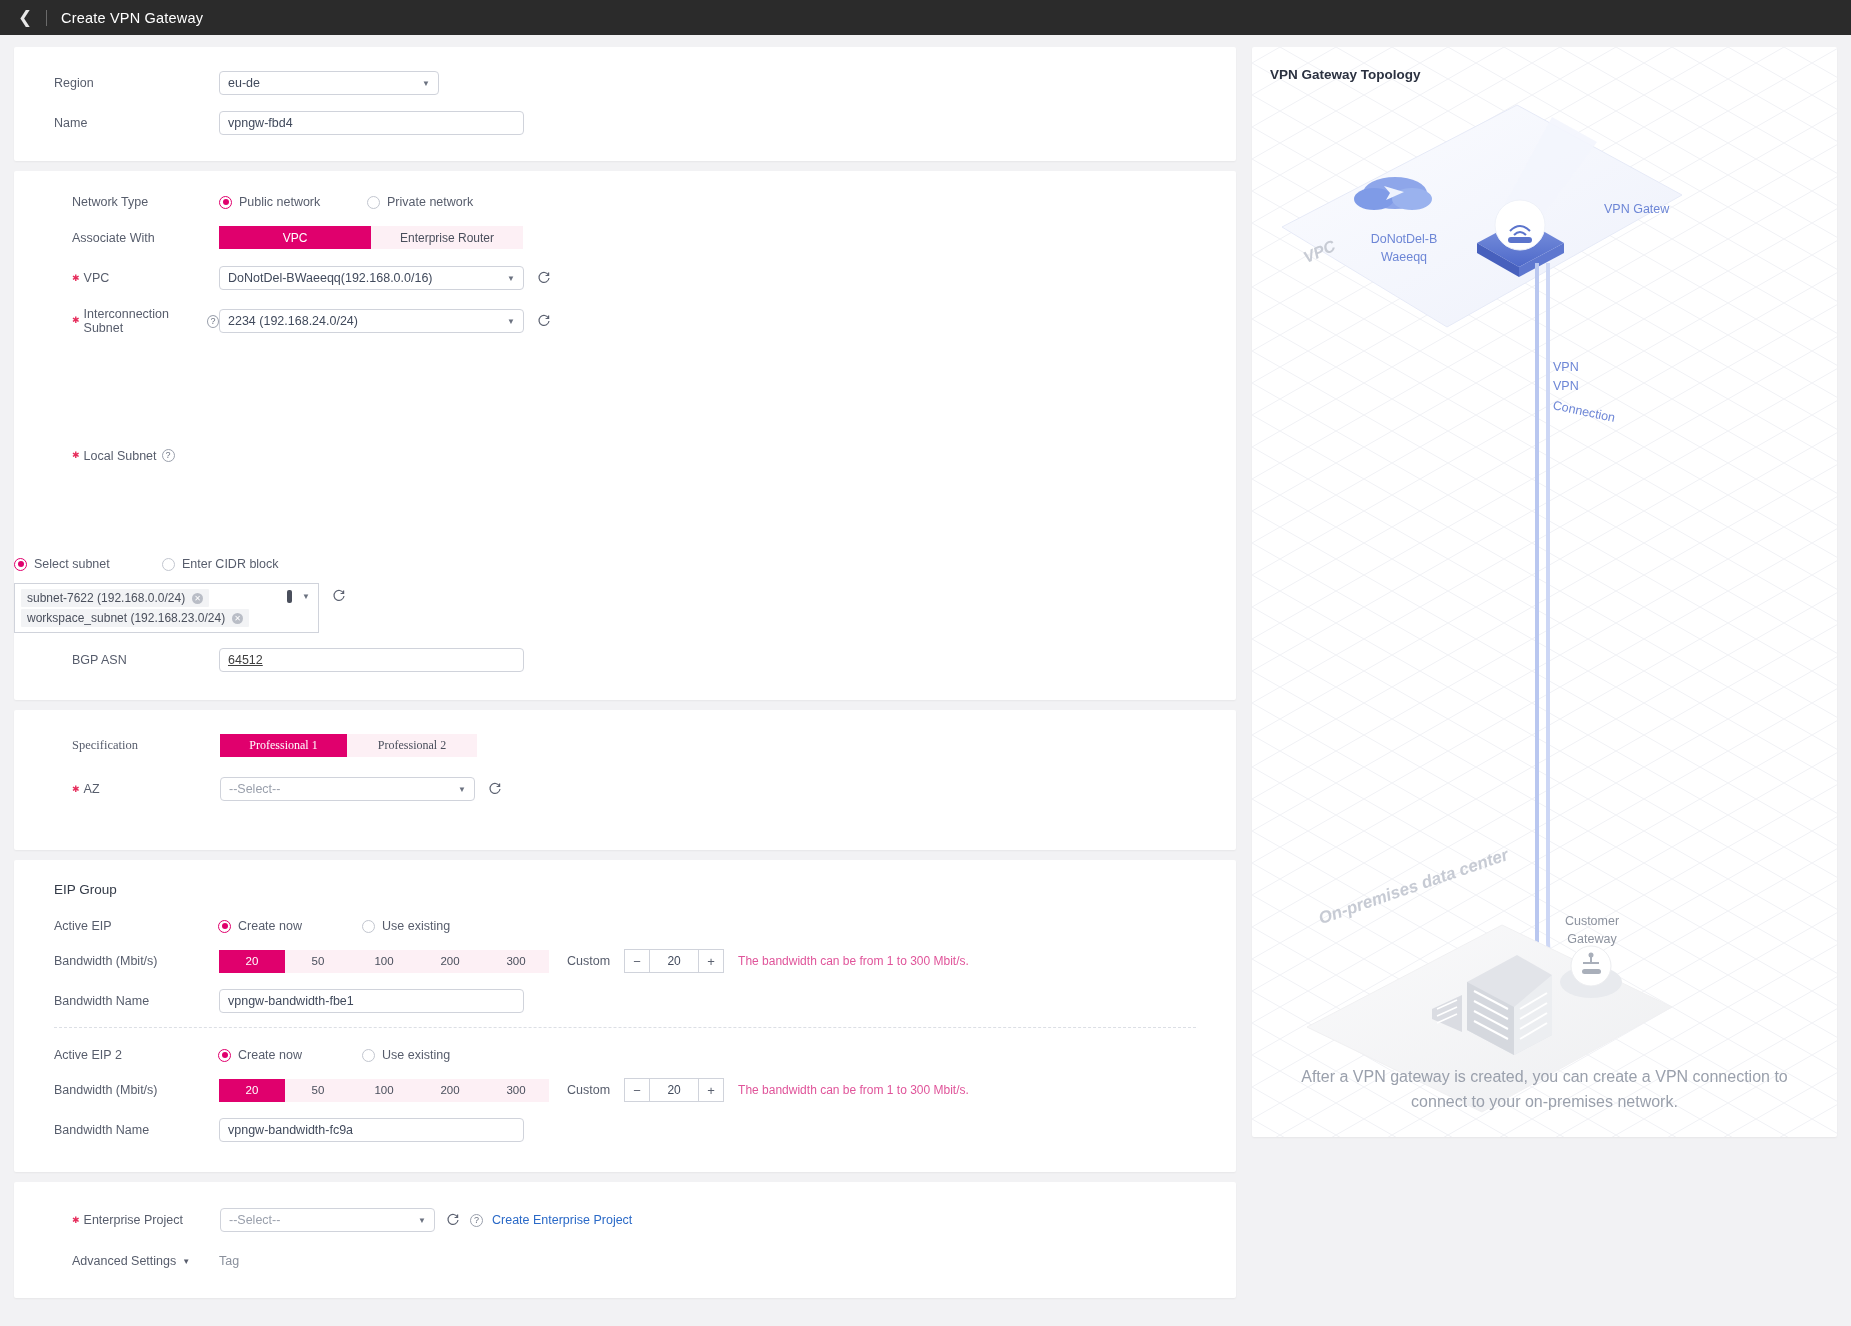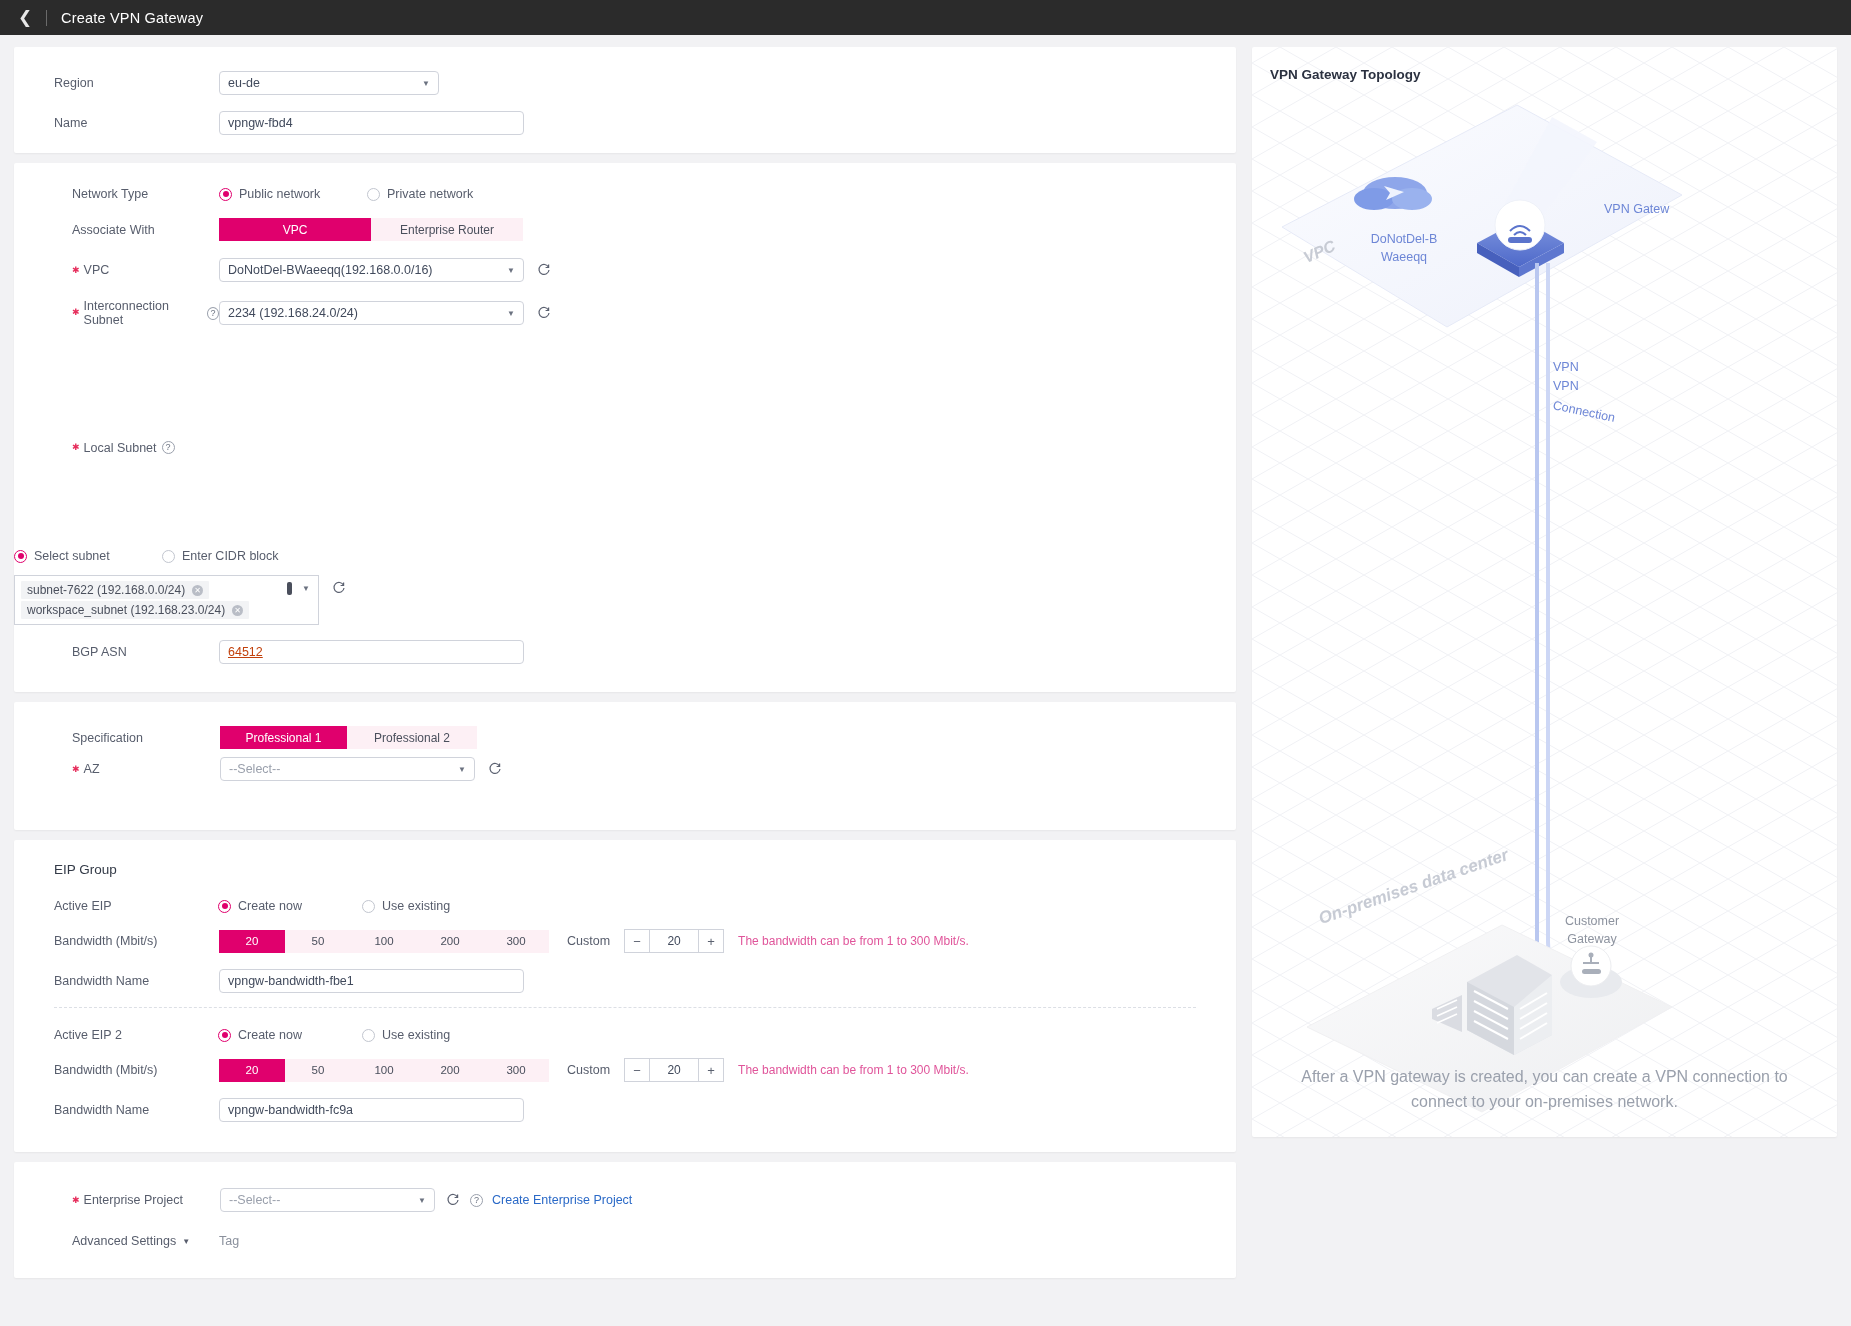--- a/index.html
+++ b/index.html
@@ -44,21 +44,21 @@
   
   .sel, .inp {
     height: 24px; border: 1px solid #d0d3db; background: #fff;
     font-size: 12.5px; color: #414a5c; padding: 0 8px;
     display: flex; align-items: center; border-radius: 4px;
   }
   .sel { justify-content: space-between; cursor: pointer; }
   .sel .caret { color: #6b7280; font-size: 8px; margin-left: 8px; }
   .sel.placeholder span.v { color: #9aa0ac; }
   .inp { cursor: text; }
-  .inp.placeholder { color: #c2410c; text-decoration: underline; }
+  .inp.placeholder { color: #404040; text-decoration: underline; }
   .refresh {
     margin-left: 12px; width: 15px; height: 15px; cursor: pointer;
     display: flex; align-items: center; justify-content: center; color: #5b6170;
   }
   .help {
     width: 13px; height: 13px; border: 1px solid #9aa0ac; border-radius: 50%;
     color: #6b7280; font-size: 9px; line-height: 11px; text-align: center;
     display: inline-block; margin-left: 5px; cursor: pointer; vertical-align: middle;
   }
 
@@ -167,21 +167,21 @@
   <div class="topbar">
     <div class="back-chevron">❮</div>
     <div class="topbar-sep"></div>
     <div class="topbar-title">Create VPN Gateway</div>
   </div>
 
   <div class="body-wrap">
 
     <div class="left-col">
 
-      <div class="card" style="padding:24px 0 18px 0;">
+      <div class="card" style="padding:24px 0 26px 0;">
         <div class="row" style="margin-bottom:16px;">
           <div class="label">Region</div>
           <div class="ctl">
             <div class="sel" style="width:220px;">
               <span class="v">eu-de</span>
               <span class="caret">▼</span>
             </div>
           </div>
         </div>
         <div class="row">
@@ -292,21 +292,21 @@
 
         <div class="row">
           <div class="label indent">BGP ASN</div>
           <div class="ctl">
             <div class="inp placeholder" style="width:305px;">64512</div>
           </div>
         </div>
       </div>
 
       <div class="card" style="padding:24px 0 28px 0;">
-        <div class="row" style="margin-bottom:8px;">
+        <div class="row" style="margin-bottom:20px;font-family:Liberation Serif, serif;">
           <div class="label indent">Specification</div>
           <div class="ctl seg" style="margin-left:1px;">
             <div class="s on" style="min-width:127px;">Professional 1</div>
             <div class="s" style="min-width:130px;">Professional 2</div>
           </div>
         </div>
         <div class="row" style="margin-bottom:21px;">
           <div class="label indent req">AZ</div>
           <div class="ctl">
             <div class="sel placeholder" style="width:255px;margin-left:1px;">

